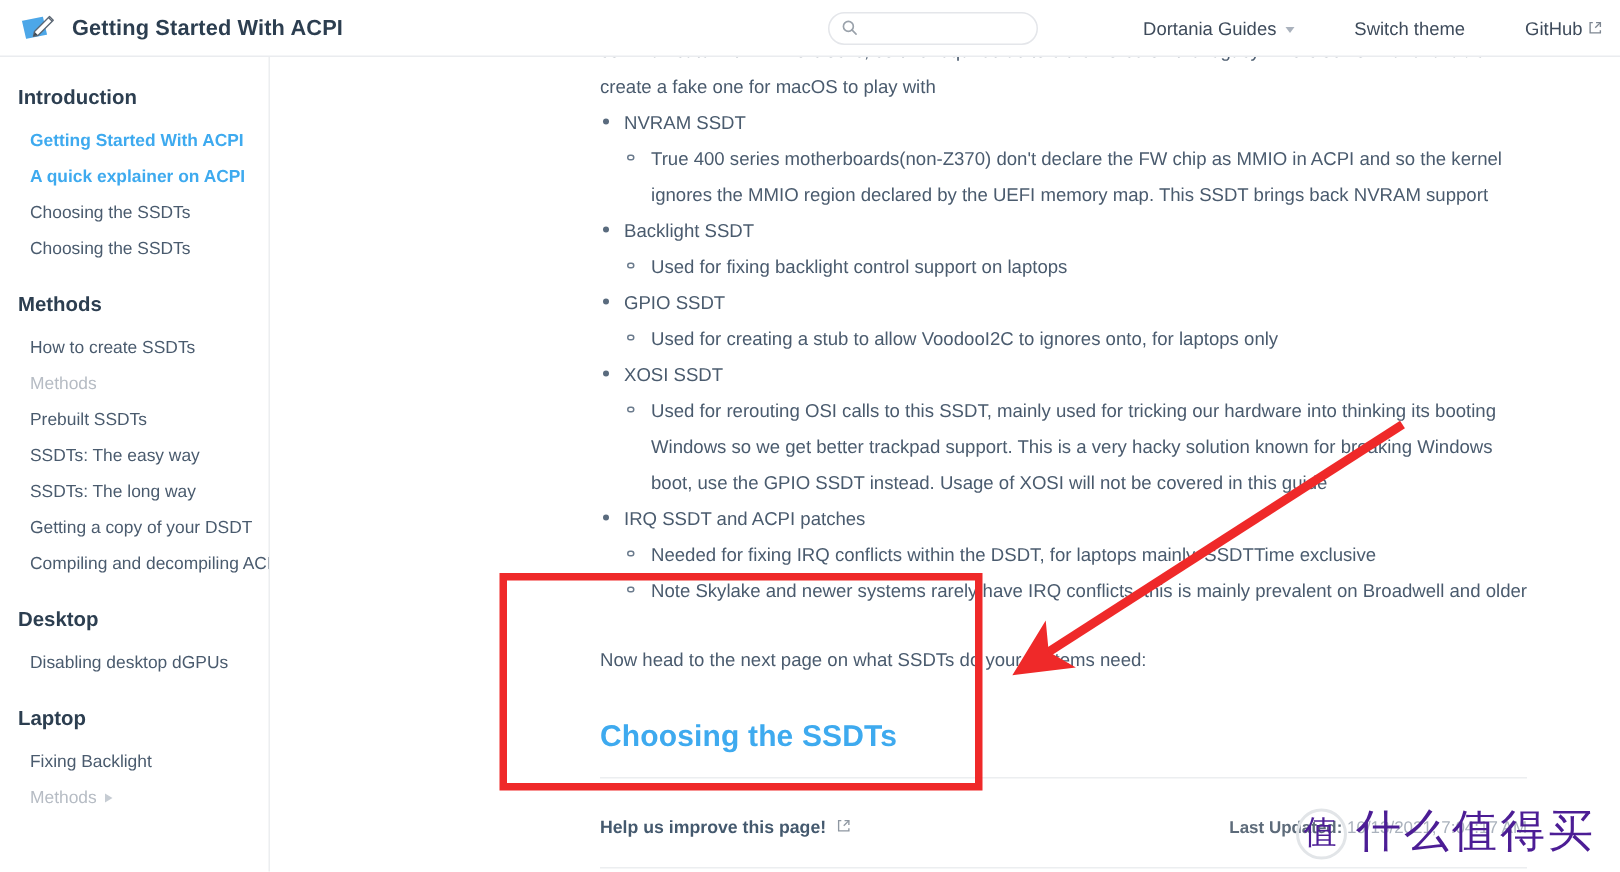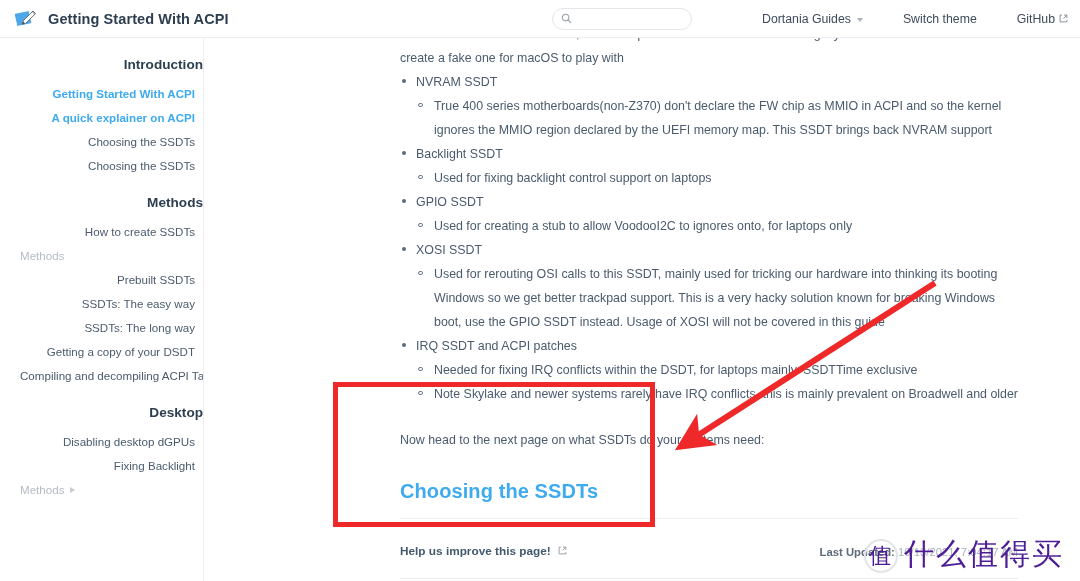--- a/index.html
+++ b/index.html
@@ -86,27 +86,26 @@
     border-top: 4px solid #aab2bd;
     margin-left: 2px;
     margin-top: 2px;
   }
   .ext-icon { display: block; margin-top: 1px; }
 
   
   .sidebar {
     position: absolute;
     top: 38px; left: 0;
-    width: 204px;
+    width: 180px;
     height: 543px;
     background: #ffffff;
     border-right: 1px solid #eceef0;
     padding-top: 18px;
     overflow: hidden;
-    text-align: right;
   }
   .sb-group-title {
     font-size: 13.6px;
     font-weight: bold;
     color: #2c3e50;
     padding: 0 0 0 12px;
     margin-top: 16px;
     margin-bottom: 8px;
     line-height: 18px;
   }
@@ -335,20 +334,21 @@
   <a class="sb-item sub" href="#">Prebuilt SSDTs</a>
   <a class="sb-item sub" href="#">SSDTs: The easy way</a>
   <a class="sb-item sub" href="#">SSDTs: The long way</a>
 
   <a class="sb-item" href="#">Getting a copy of your DSDT</a>
   <a class="sb-item" href="#">Compiling and decompiling ACPI Tables</a>
 
   <div class="sb-group-title">Desktop</div>
   <a class="sb-item" href="#">Disabling desktop dGPUs</a>
 
+  <div class="sb-group-title">Laptop</div>
   <a class="sb-item" href="#">Fixing Backlight</a>
   <div class="sb-item muted">
     <span>Methods</span>
     <span class="tri"></span>
   </div>
 
 </nav>
 
 <main class="content">
   <article class="doc" style="top:-16px;">

